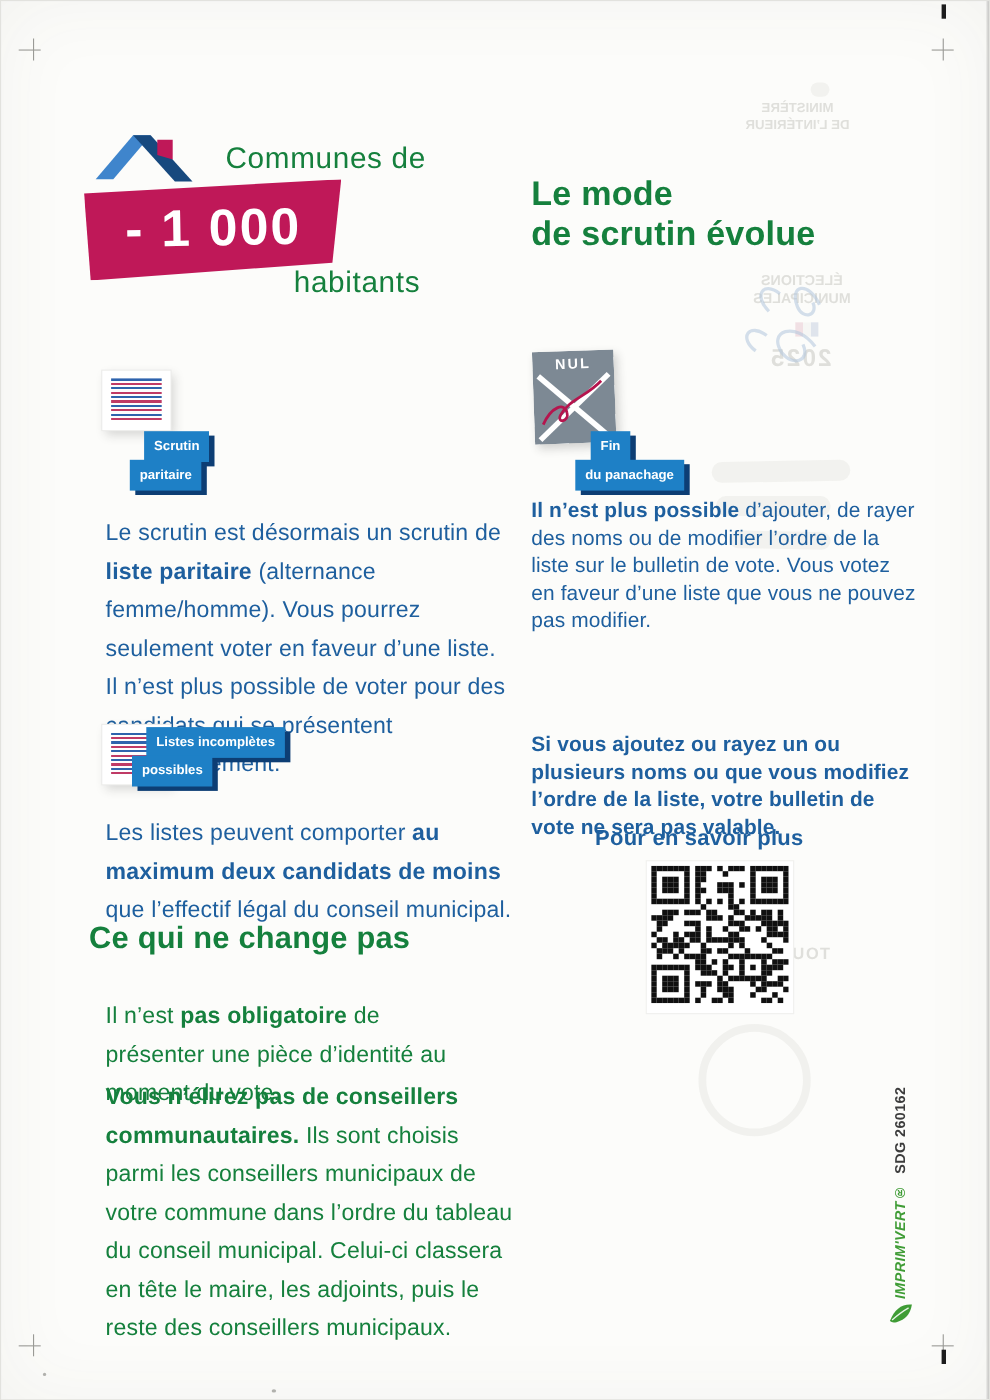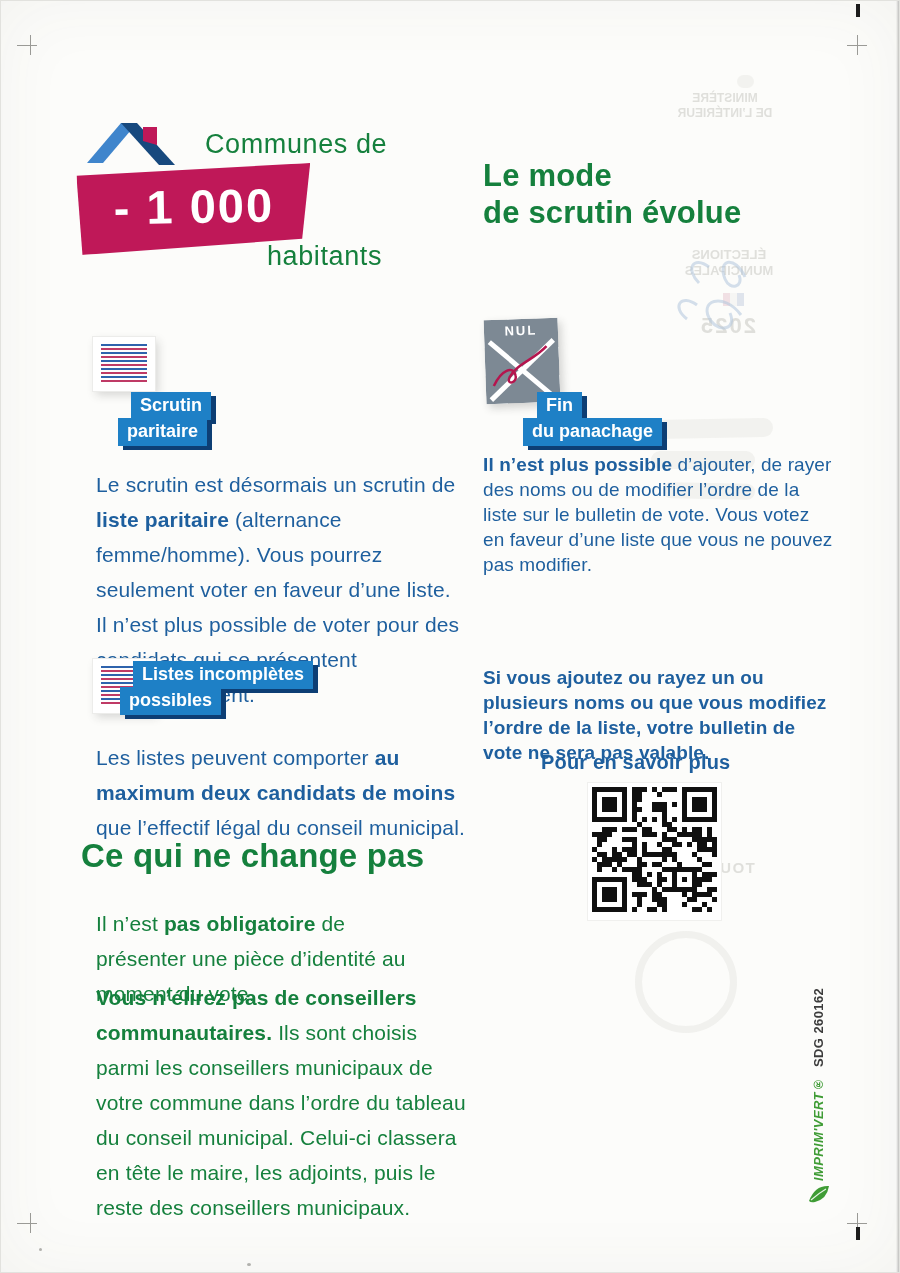--- a/index.html
+++ b/index.html
@@ -9,31 +9,31 @@
     border:1px solid #e2e2de;box-sizing:border-box;
     box-shadow:inset 0 0 70px rgba(70,70,55,0.05);
   }
   .abs{position:absolute;}
   .crimson{color:#15803d;}
   .blue{color:#1e5f9e;}
   .b{font-weight:700;}
   .para{margin:15px;font-size:21px;line-height:35px;letter-spacing:0.15px;}
   .para-r{margin:0;font-size:19px;line-height:25px;letter-spacing:0.1px;}
   .page-title{font-size:31px;font-weight:700;line-height:37px;letter-spacing:0.2px;}
-  .section-heading{font-size:33px;font-weight:700;letter-spacing:0.2px;}
+  .section-heading{font-size:28px;font-weight:700;letter-spacing:0.2px;}
   .banner{
     width:234px;height:88px;background:#bf1858;
     clip-path:polygon(0 10%,100% 0,96% 86%,2% 100%);
     display:flex;align-items:center;justify-content:center;
   }
   .banner-number{color:#fff;font-size:47px;font-weight:800;letter-spacing:2px;padding-bottom:6px;}
   .banner-label{font-size:27px;letter-spacing:0.6px;}
   .badge{
     display:inline-block;background:#1e80c6;color:#fff;font-weight:700;
-    font-size:18px;line-height:24px;padding:1px 9px 3px;
+    font-size:12px;line-height:24px;padding:1px 9px 3px;
     box-shadow:5px 4px 0 #0d3e74;position:relative;z-index:3;
   }
   .doc-icon{
     width:62px;height:54px;background:#ffffff;position:relative;
     box-shadow:0 0 0 1px #ececea, 3px 4px 9px rgba(40,40,40,0.18);
   }
   .doc-stripes{
     position:absolute;left:8px;right:8px;top:7px;bottom:9px;
     background:repeating-linear-gradient(180deg,
       #2e63ad 0 2px, #fdfdfd 2px 4px,

